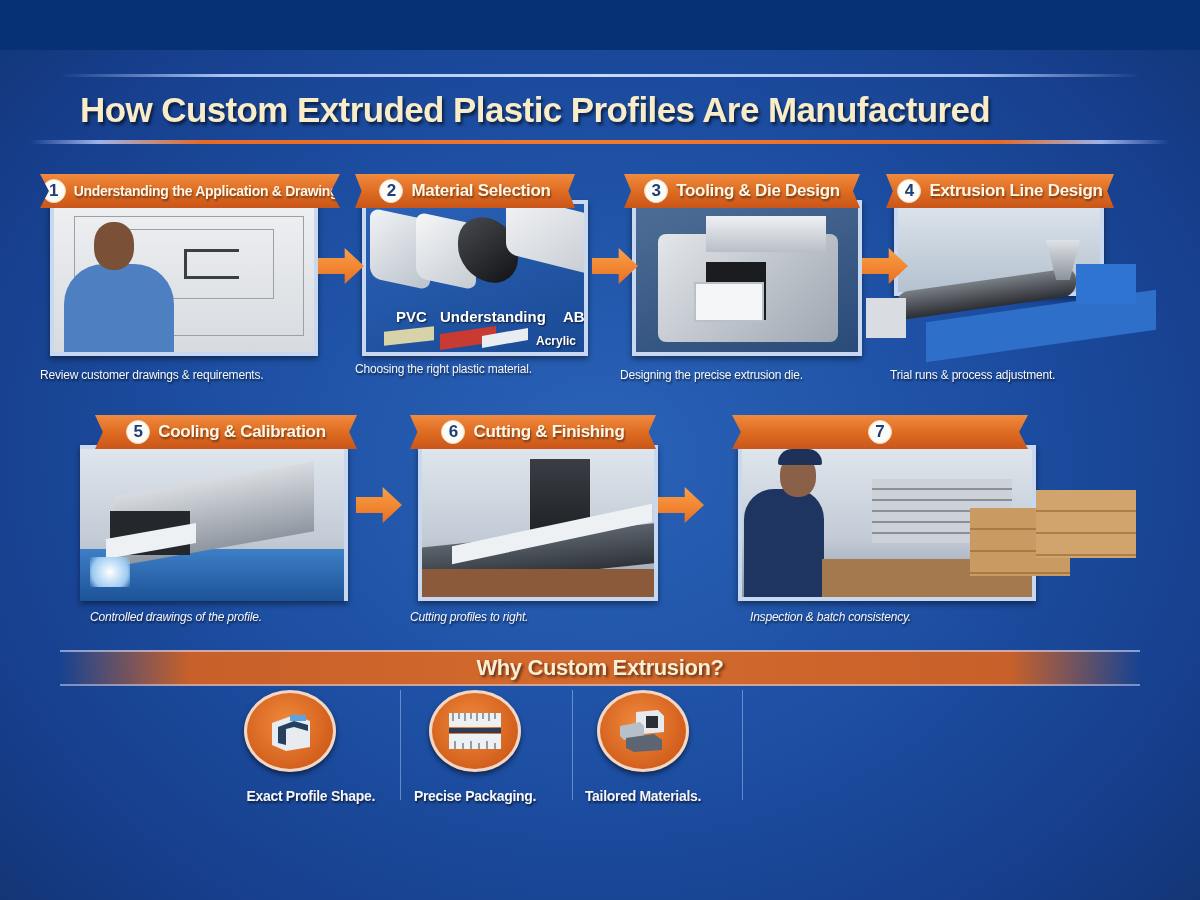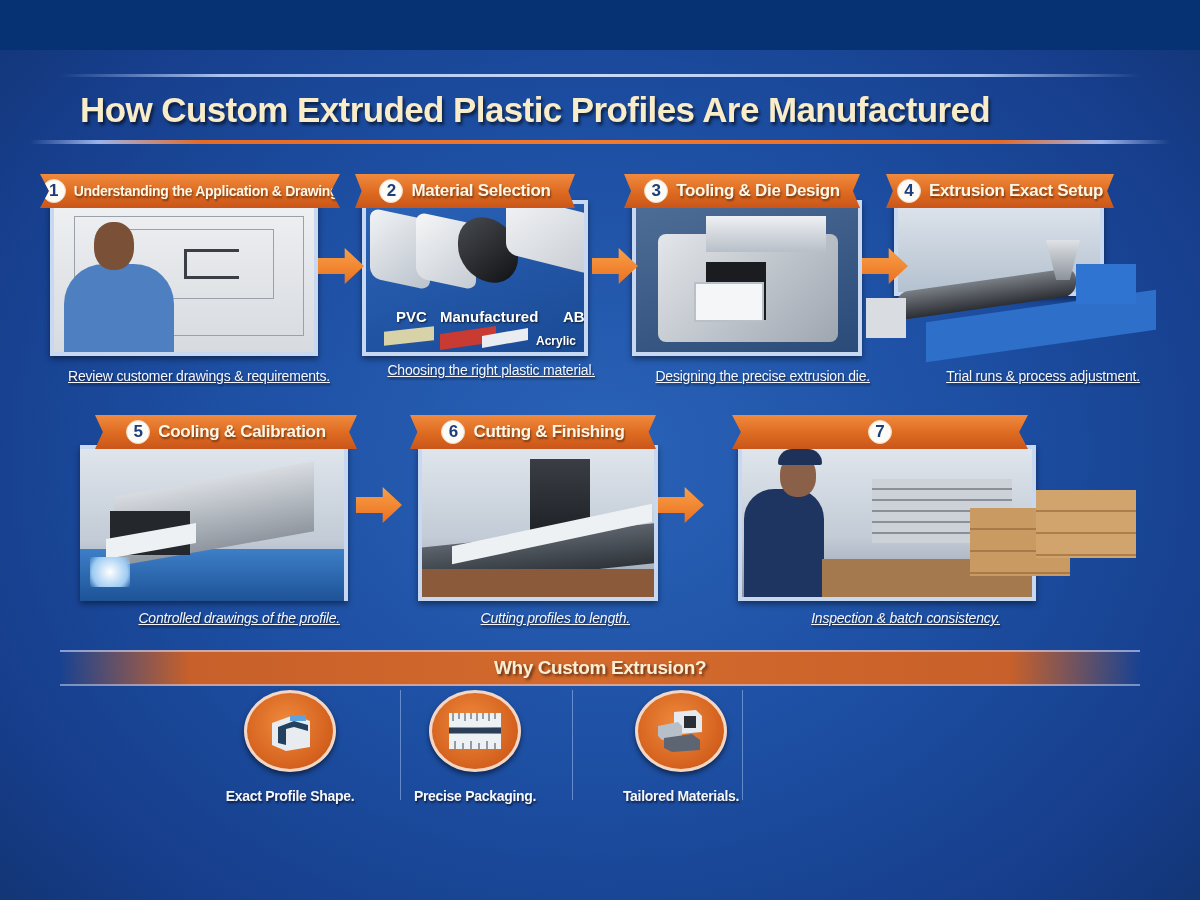--- a/index.html
+++ b/index.html
@@ -54,23 +54,23 @@
     text-shadow: 1px 2px 2px rgba(0,0,0,0.45); white-space: nowrap;
     letter-spacing: -0.3px;
   }
   .step-title.small { font-size: 14px; }
   .step-frame {
     position: absolute; border: 4px solid #c9d8f1;
     box-shadow: 0 3px 6px rgba(0,0,0,0.45);
     overflow: hidden; z-index: 2;
   }
   .step-caption {
-    position: absolute; color: #f4f6fb; font-size: 14px;
+    position: absolute; color: #f4f6fb; font-size: 12px;
     text-shadow: 1px 2px 2px rgba(0,0,0,0.6); white-space: nowrap;
-    text-align: right; letter-spacing: -0.2px; text-decoration: underline;
+    text-align: left; letter-spacing: -0.2px;
   }
   .step-caption.italic { font-style: italic; }
 
   .arrow {
     position: absolute; width: 46px; height: 36px; z-index: 4;
     background: linear-gradient(180deg, #f9a048, #ea7020);
     clip-path: polygon(0 28%, 58% 28%, 58% 0, 100% 50%, 58% 100%, 58% 72%, 0 72%);
   }
 
   
@@ -85,21 +85,21 @@
 
   
   .why-band {
     position: absolute; left: 60px; top: 600px; width: 1080px; height: 36px;
     background: linear-gradient(90deg, rgba(230,120,60,0) 0%, #c7602a 12%, #d46a2c 50%, #c7602a 88%, rgba(230,120,60,0) 100%);
     border-top: 2px solid rgba(210,220,255,0.6);
     border-bottom: 2px solid rgba(210,220,255,0.5);
   }
   .why-title {
     position: absolute; left: 0; top: 600px; width: 1200px; text-align: center;
-    font-weight: bold; font-size: 19px; color: #fbeed3; line-height: 36px;
+    font-weight: bold; font-size: 22px; color: #fbeed3; line-height: 36px;
     text-shadow: 2px 2px 3px rgba(0,0,0,0.55); letter-spacing: -0.4px;
   }
   .benefit { position: absolute; top: 640px; width: 170px; text-align: center; }
   .benefit-icon {
     width: 92px; height: 82px; margin: 0 auto; border-radius: 50%;
     background: radial-gradient(circle at 45% 40%, #f08a3c, #d3601d 70%, #b04b14 100%);
     border: 3px solid #f3d6c4;
     box-shadow: 0 3px 5px rgba(0,0,0,0.5);
     display: flex; align-items: center; justify-content: center;
   }
@@ -143,21 +143,21 @@
       <span class="step-num">2</span>
       <span class="step-title">Material Selection</span>
     </div>
     <div class="step-frame" style="left:362px; top:150px; width:226px; height:156px;">
       <div class="pvc-bg">
         <div class="tube" style="left:4px; top:10px; width:60px; height:70px; background:linear-gradient(135deg,#f2f4f6,#b9c1cb); transform:skewY(12deg);"></div>
         <div class="tube" style="left:50px; top:14px; width:60px; height:66px; background:linear-gradient(135deg,#f6f7f8,#c4cad2); transform:skewY(12deg);"></div>
         <div class="tube" style="left:92px; top:14px; width:60px; height:64px; background:linear-gradient(135deg,#4a4d52,#0e0f12); transform:skewY(12deg); border-radius:30px;"></div>
         <div class="tube" style="left:140px; top:0px; width:86px; height:60px; background:linear-gradient(135deg,#f4f5f7,#c7ccd3); transform:skewY(14deg);"></div>
         <span class="mat-label" style="left:30px; top:104px;">PVC</span>
-        <span class="mat-label" style="left:74px; top:104px;">Manufactured</span>
+        <span class="mat-label" style="left:74px; top:104px;">Understanding</span>
         <span class="mat-label" style="left:180px; top:104px;margin-left:17px;">ABS</span>
         <div style="position:absolute; left:18px; top:125px; width:50px; height:14px; background:#d8d2a8; transform:skewY(-6deg);"></div>
         <div style="position:absolute; left:74px; top:126px; width:56px; height:16px; background:#c83a32; transform:skewY(-8deg);"></div>
         <div style="position:absolute; left:116px; top:128px; width:46px; height:12px; background:#e9edf1; transform:skewY(-10deg);"></div>
         <span class="mat-label small" style="left:170px; top:130px;">Acrylic</span>
       </div>
     </div>
     <div class="step-caption" style="left:355px; top:312px; width:240px;">Choosing the right plastic material.</div>
   </div>
 
@@ -177,21 +177,21 @@
       </div>
     </div>
     <div class="step-caption" style="left:620px; top:318px; width:250px;">Designing the precise extrusion die.</div>
   </div>
 
   <div class="arrow" style="left:862px; top:198px;"></div>
 
   <div class="step">
     <div class="step-banner" style="left:886px; top:124px; width:228px;">
       <span class="step-num">4</span>
-      <span class="step-title">Extrusion Exact Setup</span>
+      <span class="step-title">Extrusion Line Design</span>
     </div>
     <div class="step-frame" style="left:894px; top:150px; width:210px; height:96px; border-color:#c9d8f1;">
       <div class="factory-bg" style="background:linear-gradient(180deg,#dde4ec,#b4c1cf);"></div>
     </div>
     <div style="position:absolute; left:866px; top:220px; width:300px; height:82px; z-index:3;">
       <div style="position:absolute; left:60px; top:36px; width:230px; height:40px; background:#2d6fc9; transform:skewY(-8deg);"></div>
       <div style="position:absolute; left:30px; top:10px; width:180px; height:28px; background:linear-gradient(180deg,#7a7f86,#2b2e33); border-radius:12px; transform:skewY(-8deg);"></div>
       <div style="position:absolute; left:0px; top:28px; width:40px; height:40px; background:#d9dde2;"></div>
       <div style="position:absolute; left:180px; top:-30px; width:34px; height:40px; background:linear-gradient(180deg,#dfe2e6,#8c939c); clip-path:polygon(0 0,100% 0,70% 100%,30% 100%);"></div>
       <div style="position:absolute; left:210px; top:-6px; width:60px; height:40px; background:#2e74d0;"></div>
@@ -224,21 +224,21 @@
       <span class="step-title">Cutting &amp; Finishing</span>
     </div>
     <div class="step-frame" style="left:418px; top:395px; width:240px; height:156px;">
       <div class="factory-bg">
         <div style="position:absolute; left:0; top:86px; width:240px; height:40px; background:linear-gradient(180deg,#5c636c,#2f343a); transform:skewY(-6deg);"></div>
         <div style="position:absolute; left:0; top:120px; width:240px; height:36px; background:#8a5a3a;"></div>
         <div style="position:absolute; left:108px; top:10px; width:60px; height:76px; background:linear-gradient(180deg,#3a3e44,#1e2126);"></div>
         <div style="position:absolute; left:30px; top:76px; width:200px; height:18px; background:#eef1f4; transform:skewY(-12deg);"></div>
       </div>
     </div>
-    <div class="step-caption italic" style="left:410px; top:560px; width:220px;">Cutting profiles to length.</div>
+    <div class="step-caption italic" style="left:410px; top:560px; width:220px;">Cutting profiles to right.</div>
   </div>
 
   <div class="arrow" style="left:658px; top:437px;"></div>
 
   <div class="step">
     <div class="step-banner" style="left:732px; top:365px; width:296px;">
       <span class="step-num">7</span>
     </div>
     <div class="step-frame" style="left:738px; top:395px; width:298px; height:156px;">
       <div class="factory-bg">
@@ -252,21 +252,21 @@
     <div style="position:absolute; left:970px; top:440px; width:170px; height:90px; z-index:3;">
       <div style="position:absolute; left:0; top:18px; width:100px; height:68px; background:repeating-linear-gradient(180deg,#c99a62 0 20px,#a97a48 20px 22px);"></div>
       <div style="position:absolute; left:66px; top:0; width:100px; height:68px; background:repeating-linear-gradient(180deg,#d0a46c 0 20px,#ad7e4c 20px 22px);"></div>
     </div>
     <div class="step-caption italic" style="left:750px; top:560px; width:250px;">Inspection &amp; batch consistency.</div>
   </div>
 
   <div class="why-band"></div>
   <div class="why-title">Why Custom Extrusion?</div>
 
-  <div class="benefit" style="left:205px;">
+  <div class="benefit" style="left:205px;text-align:right;">
     <div class="benefit-icon">
       <svg width="52" height="44" viewBox="0 0 52 44">
         <polygon points="8,14 30,6 46,12 46,38 22,42 8,36" fill="#e8ecf1"></polygon>
         <polygon points="14,18 30,12 44,16 44,22 30,18 22,20 22,36 14,34" fill="#24405f"></polygon>
         <rect x="26" y="6" width="16" height="6" fill="#5ca3e0"></rect>
       </svg>
     </div>
     <div class="benefit-label">Exact Profile Shape.</div>
   </div>
   <div class="divider" style="left:400px;"></div>
@@ -292,21 +292,21 @@
             <line x1="32" y1="38" x2="32" y2="32"></line>
             <line x1="40" y1="38" x2="40" y2="30"></line>
             <line x1="48" y1="38" x2="48" y2="32"></line>
         </g>
       </svg>
     </div>
     <div class="benefit-label">Precise Packaging.</div>
   </div>
   <div class="divider" style="left:572px;"></div>
 
-  <div class="benefit" style="left:596px;">
+  <div class="benefit" style="left:558px;">
     <div class="benefit-icon">
       <svg width="54" height="46" viewBox="0 0 54 46">
         <polygon points="20,4 42,2 48,8 48,24 26,26 20,20" fill="#e6eaef"></polygon>
         <rect x="30" y="8" width="12" height="12" fill="#2a2e35"></rect>
         <polygon points="4,18 24,14 28,18 28,28 8,32 4,28" fill="#b7bfc9"></polygon>
         <polygon points="10,30 38,26 46,32 46,42 18,44 10,40" fill="#5d6572"></polygon>
       </svg>
     </div>
     <div class="benefit-label">Tailored Materials.</div>
   </div>

